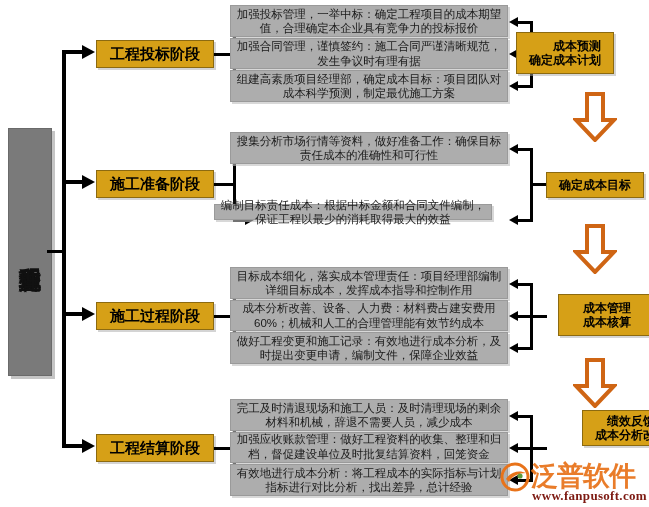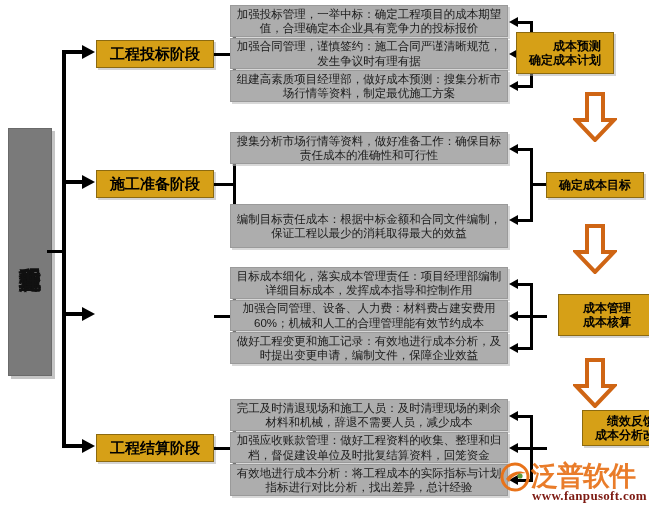--- a/index.html
+++ b/index.html
@@ -179,21 +179,21 @@
   <div class="abs ln ln-h" style="left:233px; top:85px; width:14px;"></div>
   <div class="abs ar-r" style="left:245px; top:81px;"></div>
 
   <div class="abs detail" style="left:230px; top:5px; height:32px;">
     <span>加强投标管理，一举中标：确定工程项目的成本期望值，合理确定本企业具有竞争力的投标报价</span>
   </div>
   <div class="abs detail" style="left:230px; top:38px; height:31px;">
     <span>加强合同管理，谨慎签约：施工合同严谨清晰规范，发生争议时有理有据</span>
   </div>
   <div class="abs detail" style="left:230px; top:70px; height:32px;">
-    <span>组建高素质项目经理部，做好成本预测：搜集分析市场行情等资料，制定最优施工方案</span>
+    <span>组建高素质项目经理部，确定成本目标：项目团队对成本科学预测，制定最优施工方案</span>
   </div>
 
   <div class="abs ln ln-v" style="left:530px; top:21px; height:66px;"></div>
   <div class="abs ln ln-h" style="left:517px; top:21px; width:16px;"></div>
   <div class="abs ar-l" style="left:509px; top:17px;"></div>
   <div class="abs ln ln-h" style="left:517px; top:53px; width:16px;"></div>
   <div class="abs ar-l" style="left:509px; top:49px;"></div>
   <div class="abs ln ln-h" style="left:517px; top:85px; width:16px;"></div>
   <div class="abs ar-l" style="left:509px; top:81px;"></div>
   <div class="abs ln ln-h" style="left:530px; top:53px; width:17px;"></div>
@@ -217,55 +217,58 @@
   <div class="abs ln ln-h" style="left:214px; top:183px; width:22px;"></div>
   <div class="abs ln ln-v" style="left:233px; top:148px; height:74px;"></div>
   <div class="abs ln ln-h" style="left:233px; top:148px; width:14px;"></div>
   <div class="abs ar-r" style="left:245px; top:144px;"></div>
   <div class="abs ln ln-h" style="left:233px; top:219px; width:14px;"></div>
   <div class="abs ar-r" style="left:245px; top:215px;"></div>
 
   <div class="abs detail" style="left:230px; top:132px; height:32px;">
     <span>搜集分析市场行情等资料，做好准备工作：确保目标责任成本的准确性和可行性</span>
   </div>
-  <div class="abs detail" style="left:230px; top:204px; height:44px;">
+  <div class="abs detail" style="left:214px; top:204px; height:16px;">
     <span>编制目标责任成本：根据中标金额和合同文件编制，保证工程以最少的消耗取得最大的效益</span>
   </div>
 
   <div class="abs ln ln-v" style="left:530px; top:148px; height:74px;"></div>
   <div class="abs ln ln-h" style="left:517px; top:148px; width:16px;"></div>
   <div class="abs ar-l" style="left:509px; top:144px;"></div>
   <div class="abs ln ln-h" style="left:517px; top:219px; width:16px;"></div>
   <div class="abs ar-l" style="left:509px; top:215px;"></div>
   <div class="abs ln ln-h" style="left:530px; top:183px; width:17px;"></div>
 
   <div class="abs outcome" style="left:546px; top:172px; height:26px;">
     <span>确定成本目标</span>
   </div>
 
   <div class="abs bigarrow" style="left:573px; top:224px;">
     <svg viewBox="0 0 44 50" width="44" height="50">
       <polygon points="14,2 30,2 30,28 41,28 22,48 3,28 14,28" fill="none" stroke="#cf6514" stroke-width="4" stroke-linejoin="miter"></polygon>
     </svg>
   </div>
 
+  <div class="abs stage" style="left:96px; top:302px;">
+    <span>施工过程阶段</span>
+  </div>
   <div class="abs ln ln-h" style="left:214px; top:315px; width:22px;"></div>
   <div class="abs ln ln-v" style="left:233px; top:283px; height:66px;"></div>
   <div class="abs ln ln-h" style="left:233px; top:283px; width:14px;"></div>
   <div class="abs ar-r" style="left:245px; top:279px;"></div>
   <div class="abs ln ln-h" style="left:233px; top:315px; width:14px;"></div>
   <div class="abs ar-r" style="left:245px; top:311px;"></div>
   <div class="abs ln ln-h" style="left:233px; top:347px; width:14px;"></div>
   <div class="abs ar-r" style="left:245px; top:343px;"></div>
 
   <div class="abs detail" style="left:230px; top:267px; height:32px;">
     <span>目标成本细化，落实成本管理责任：项目经理部编制详细目标成本，发挥成本指导和控制作用</span>
   </div>
   <div class="abs detail" style="left:230px; top:300px; height:31px;">
-    <span>加强合同管理、设备、人力费：材料费占建安费用60%；机械和人工的合理管理能有效节约成本</span>
+    <span>成本分析改善、设备、人力费：材料费占建安费用60%；机械和人工的合理管理能有效节约成本</span>
   </div>
   <div class="abs detail" style="left:230px; top:332px; height:32px;">
     <span>做好工程变更和施工记录：有效地进行成本分析，及时提出变更申请，编制文件，保障企业效益</span>
   </div>
 
   <div class="abs ln ln-v" style="left:530px; top:283px; height:66px;"></div>
   <div class="abs ln ln-h" style="left:517px; top:283px; width:16px;"></div>
   <div class="abs ar-l" style="left:509px; top:279px;"></div>
   <div class="abs ln ln-h" style="left:517px; top:315px; width:16px;"></div>
   <div class="abs ar-l" style="left:509px; top:311px;"></div>
@@ -294,21 +297,21 @@
   <div class="abs ln ln-h" style="left:233px; top:415px; width:14px;"></div>
   <div class="abs ar-r" style="left:245px; top:411px;"></div>
   <div class="abs ln ln-h" style="left:233px; top:447px; width:14px;"></div>
   <div class="abs ar-r" style="left:245px; top:443px;"></div>
   <div class="abs ln ln-h" style="left:233px; top:479px; width:14px;"></div>
   <div class="abs ar-r" style="left:245px; top:475px;"></div>
 
   <div class="abs detail" style="left:230px; top:399px; height:32px;">
     <span>完工及时清退现场和施工人员：及时清理现场的剩余材料和机械，辞退不需要人员，减少成本</span>
   </div>
-  <div class="abs detail" style="left:230px; top:432px; height:31px;">
+  <div class="abs detail" style="left:230px; top:432px; height:31px;font-family:Liberation Mono, monospace;">
     <span>加强应收账款管理：做好工程资料的收集、整理和归档，督促建设单位及时批复结算资料，回笼资金</span>
   </div>
   <div class="abs detail" style="left:230px; top:464px; height:32px;">
     <span>有效地进行成本分析：将工程成本的实际指标与计划指标进行对比分析，找出差异，总计经验</span>
   </div>
 
   <div class="abs ln ln-v" style="left:530px; top:415px; height:66px;"></div>
   <div class="abs ln ln-h" style="left:517px; top:415px; width:16px;"></div>
   <div class="abs ar-l" style="left:509px; top:411px;"></div>
   <div class="abs ln ln-h" style="left:517px; top:447px; width:16px;"></div>

